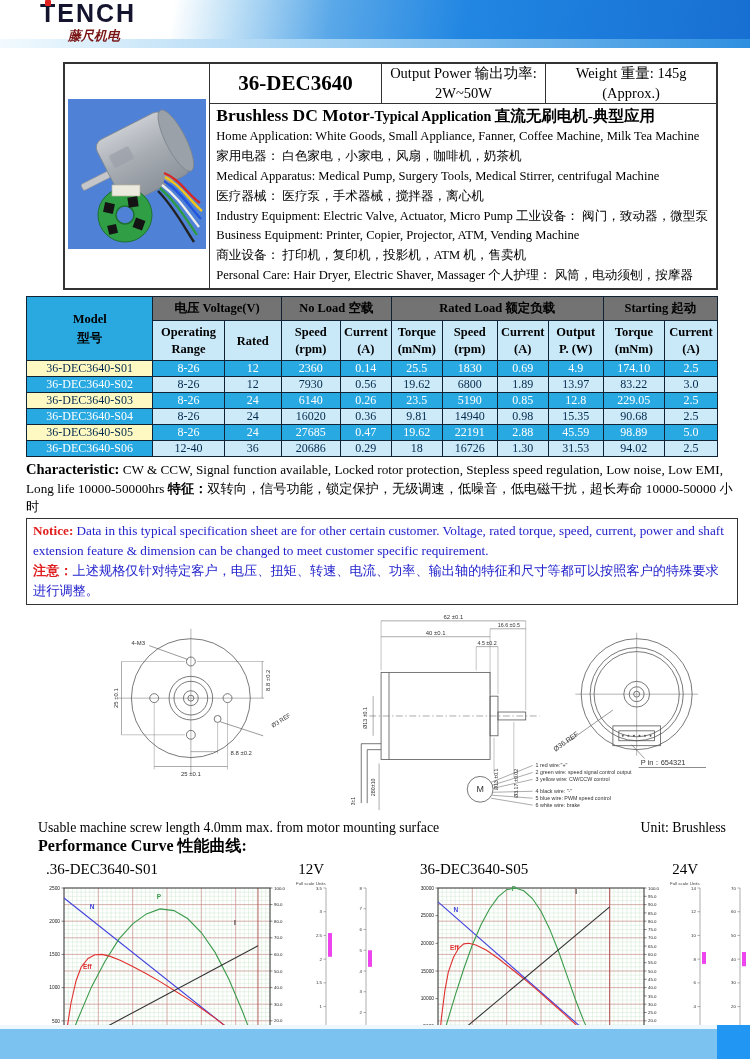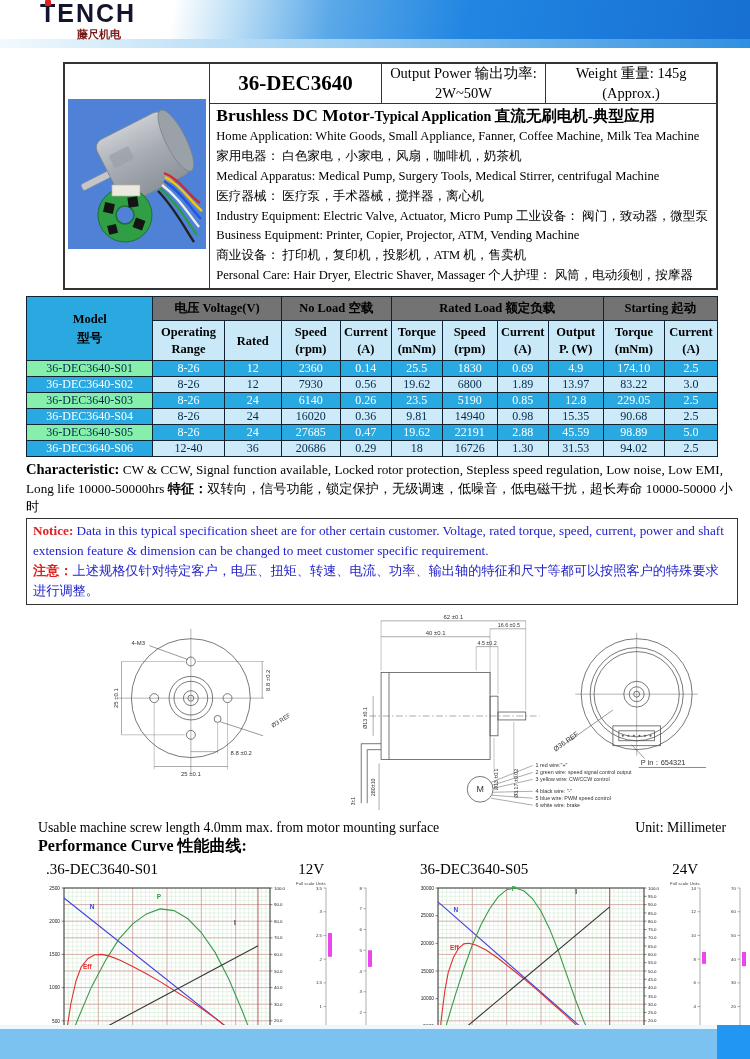--- a/index.html
+++ b/index.html
@@ -7,21 +7,21 @@
   .page { position: relative; width: 750px; height: 1059px; overflow: hidden; background: #fff; }
 
   
   .banner { position: relative; height: 50px;
     background: linear-gradient(100deg, #ffffff 0%, #ffffff 23%, #bfe0f6 31%, #5aa8e8 44%, #2186e2 62%, #176fd2 100%); }
   .banner::after { content:""; position:absolute; left:0; right:0; bottom:0; height:9px;
     background: linear-gradient(90deg, #f2fafe 0%, #9dcff2 45%, #2e8fe0 100%); border-bottom:2px solid #fff; }
   .logo { position:absolute; left:40px; top:1px; z-index:2; }
   .logo-en { font-family:"Liberation Sans", sans-serif; font-weight:bold; font-size:25px; letter-spacing:2px; color:#14142e; position:relative; line-height:1; }
   .logo-dot { position:absolute; left:5px; top:-1px; width:6px; height:6px; background:#e02020; border-radius:1px; }
-  .logo-cn { font-family:"Liberation Sans", sans-serif; font-weight:bold; font-size:11px; color:#7a1515; margin-left:37px; margin-top:1px; }
+  .logo-cn { font-family:"Liberation Sans", sans-serif; font-weight:bold; font-size:13px; color:#7a1515; margin-left:28px; margin-top:1px;font-style:italic; }
 
   .content { padding: 0 10px 0 26px; }
 
   
   table { border-collapse: collapse; }
   .info-table { margin: 12px 0 0 37px; width: 655px; border: 2px solid #333; }
   .info-table td { border: 1px solid #333; vertical-align: middle; }
   .photo-cell { width: 146px; padding: 3px; vertical-align: top; }
   .model-cell { width: 172px; text-align:center; font-size:21px; font-weight:bold; }
   .power-cell { width: 165px; text-align:center; font-size:14.5px; line-height:1.35; }
@@ -34,21 +34,21 @@
   
   .spec-table { margin-top: 6px; width: 692px; table-layout: fixed; border: 1.5px solid #123; text-align:center; }
   .spec-table th, .spec-table td { border: 1px solid #123; }
   .spec-table th { font-weight: bold; font-size: 12.5px; }
   .hdr-group { background:#737373; height: 24px; color:#000; }
   .hdr-sub { background:#c9e9f9; height: 40px; white-space: pre-line; line-height:1.3; color:#000; }
   .hdr-model { background:#2aa9e1; color:#000; font-size:13px; white-space:pre-line; line-height:1.5; }
   .spec-table td { font-size: 12px; height: 16px; }
   .cell-dark { background:#29a9e1; color:#fff; }
   .cell-light { background:#cdeaf9; color:#032a4d; }
-  .model-light { background:#86efac; color:#032a4d; }
+  .model-light { background:#fef9c3; color:#032a4d; }
 
   
   .characteristic { margin-top:3px; width:712px; font-size:13.2px; line-height:1.35; }
   .characteristic b.en { font-size:14.5px; }
   .notice { margin-top:3px; width:712px; border:1px solid #333; padding:2px 6px 3px 6px; color:#2222cc; font-size:13.2px; line-height:1.5; }
   .red { color:#e02020; font-weight:bold; }
 
   
   .section-heading { margin-top:8px; font-weight:bold; font-size:14.5px; }
   .outline-svg { display:block; margin:2px 0 0 6px; }
@@ -404,21 +404,21 @@
           <text x="508" y="176">3 yellow wire: CW/CCW control</text>
           <text x="508" y="188">4 black wire: "-"</text>
           <text x="508" y="195">5 blue wire: PWM speed control</text>
           <text x="508" y="202">6 white wire: brake</text>
         </g>
       </g>
     </svg>
 
     <div class="screw-row">
       <span>Usable machine screw length 4.0mm max. from motor mounting surface</span>
-      <span>Unit: Millimeter</span>
+      <span>Unit: Brushless</span>
     </div>
 
     <div class="perf-heading">
       <span>Performance Curve</span><span> 性能曲线:</span>
     </div>
 
     <div class="charts-row">
       <div class="chart-block">
         <div class="chart-title-row">
           <span>.36-DEC3640-S01</span>

